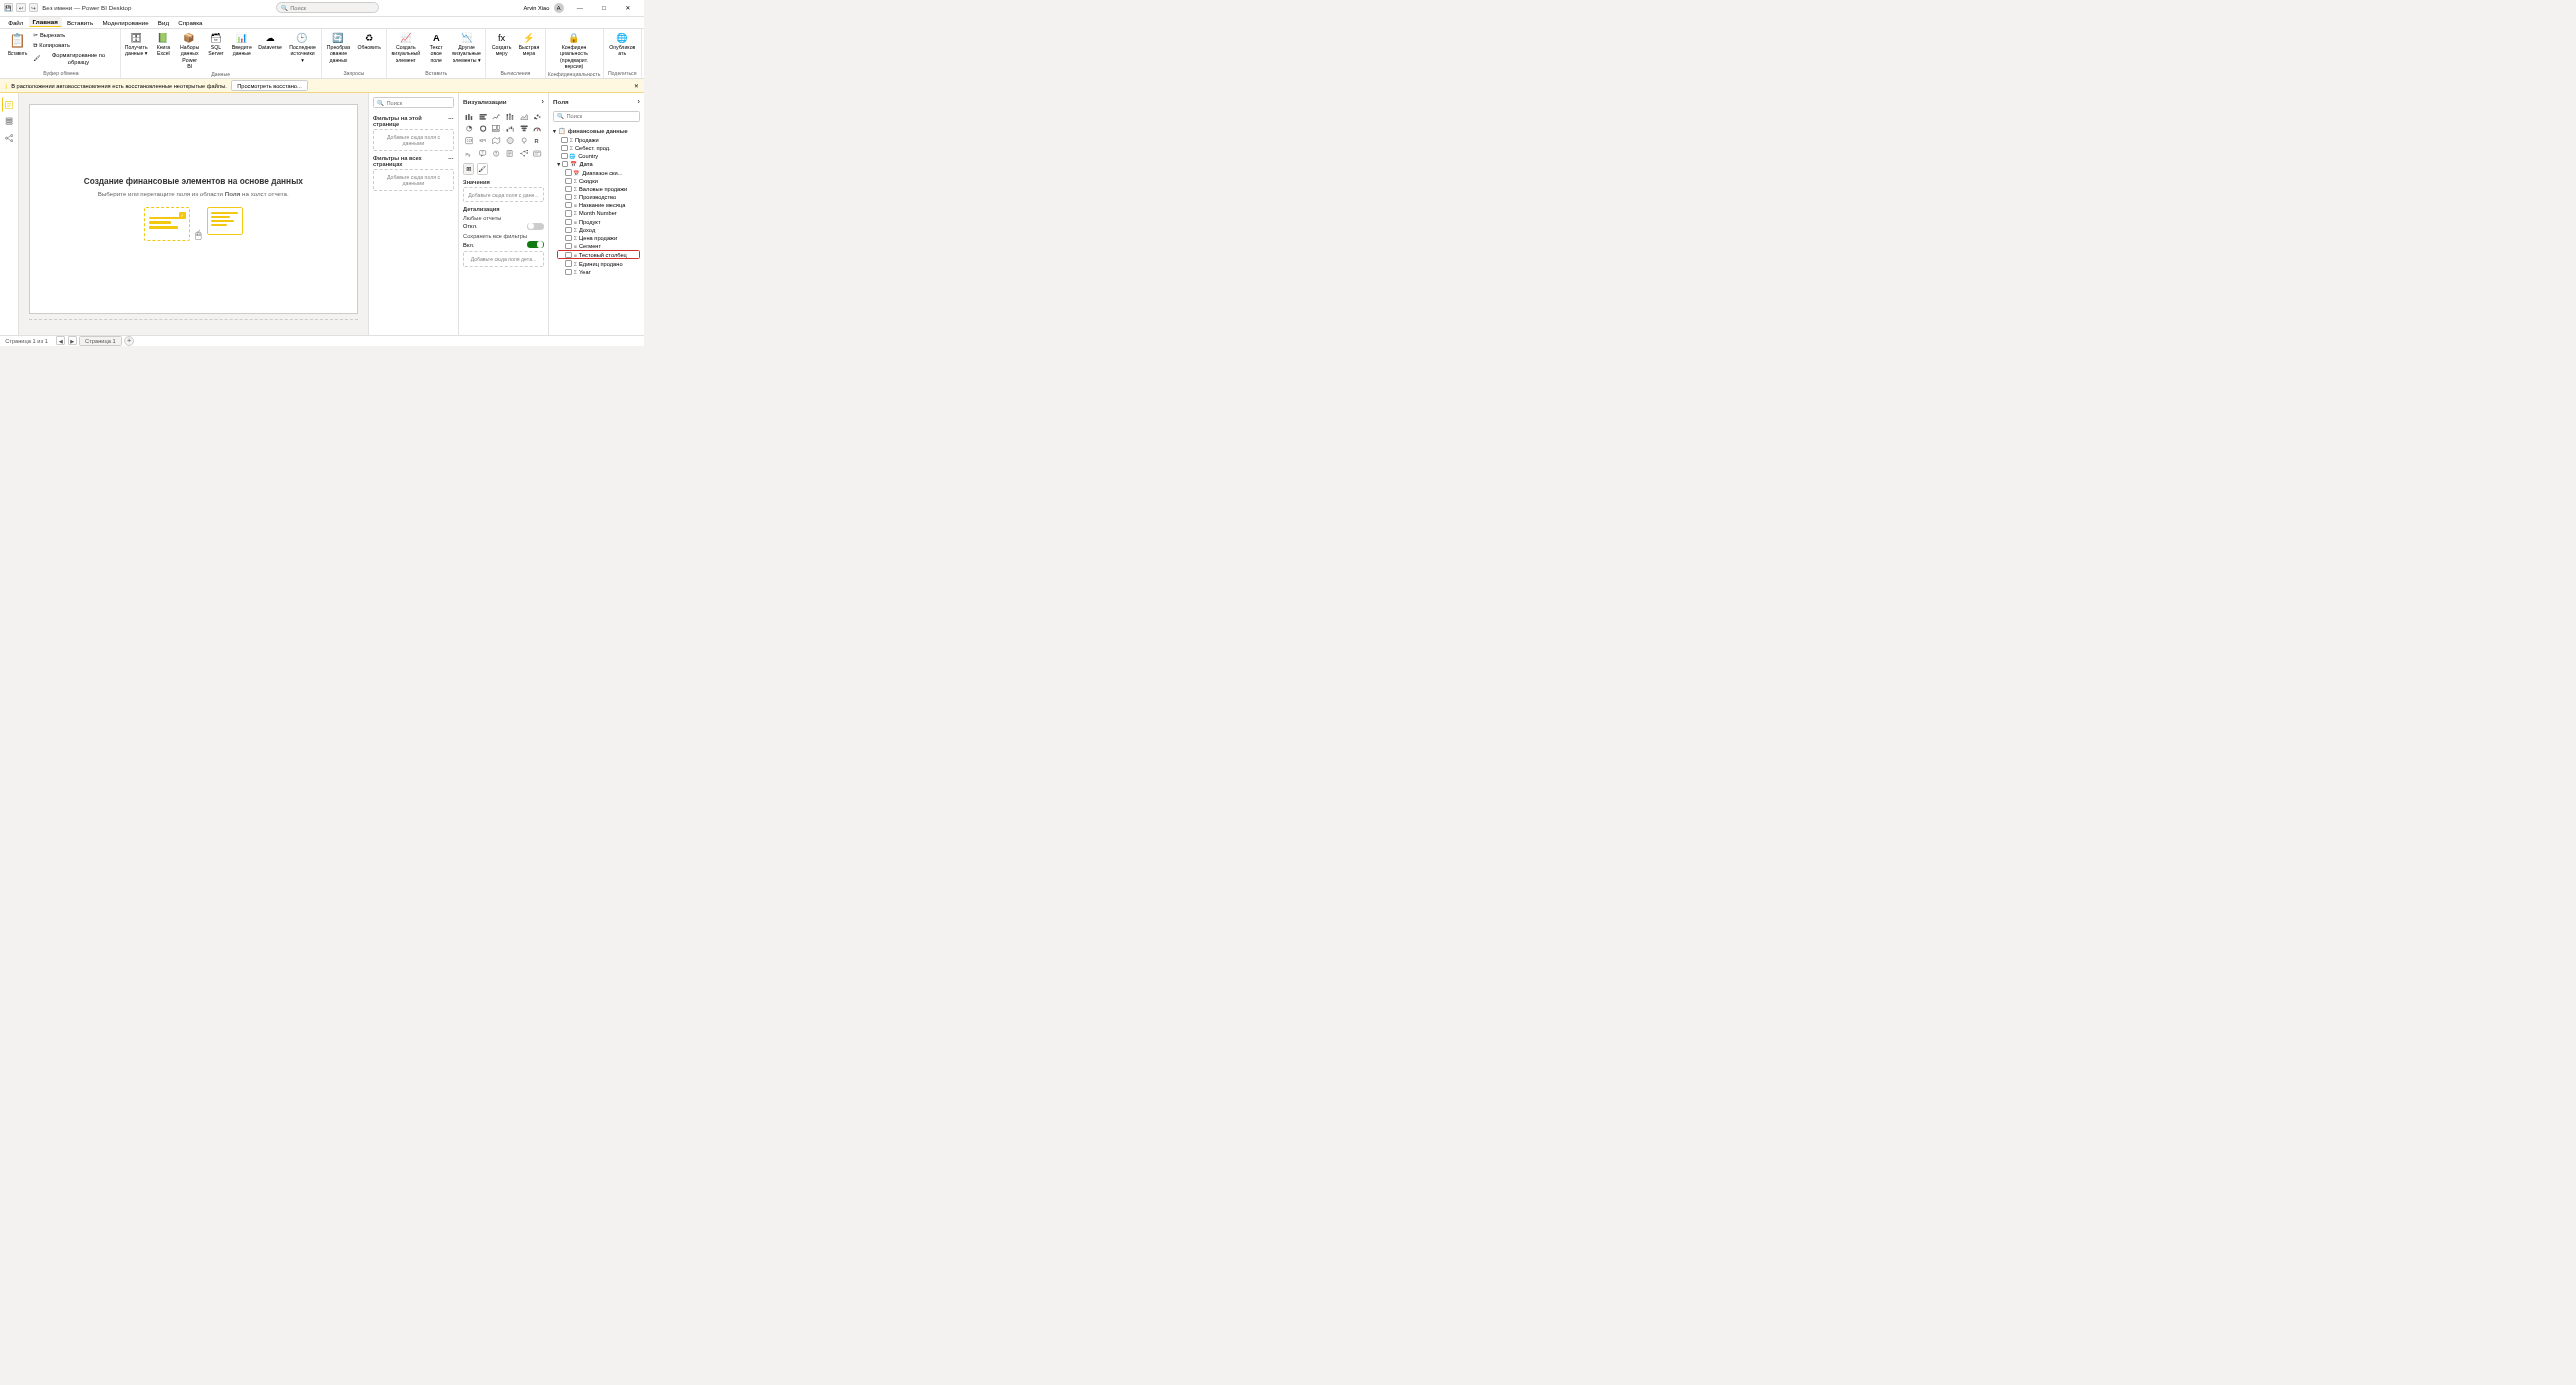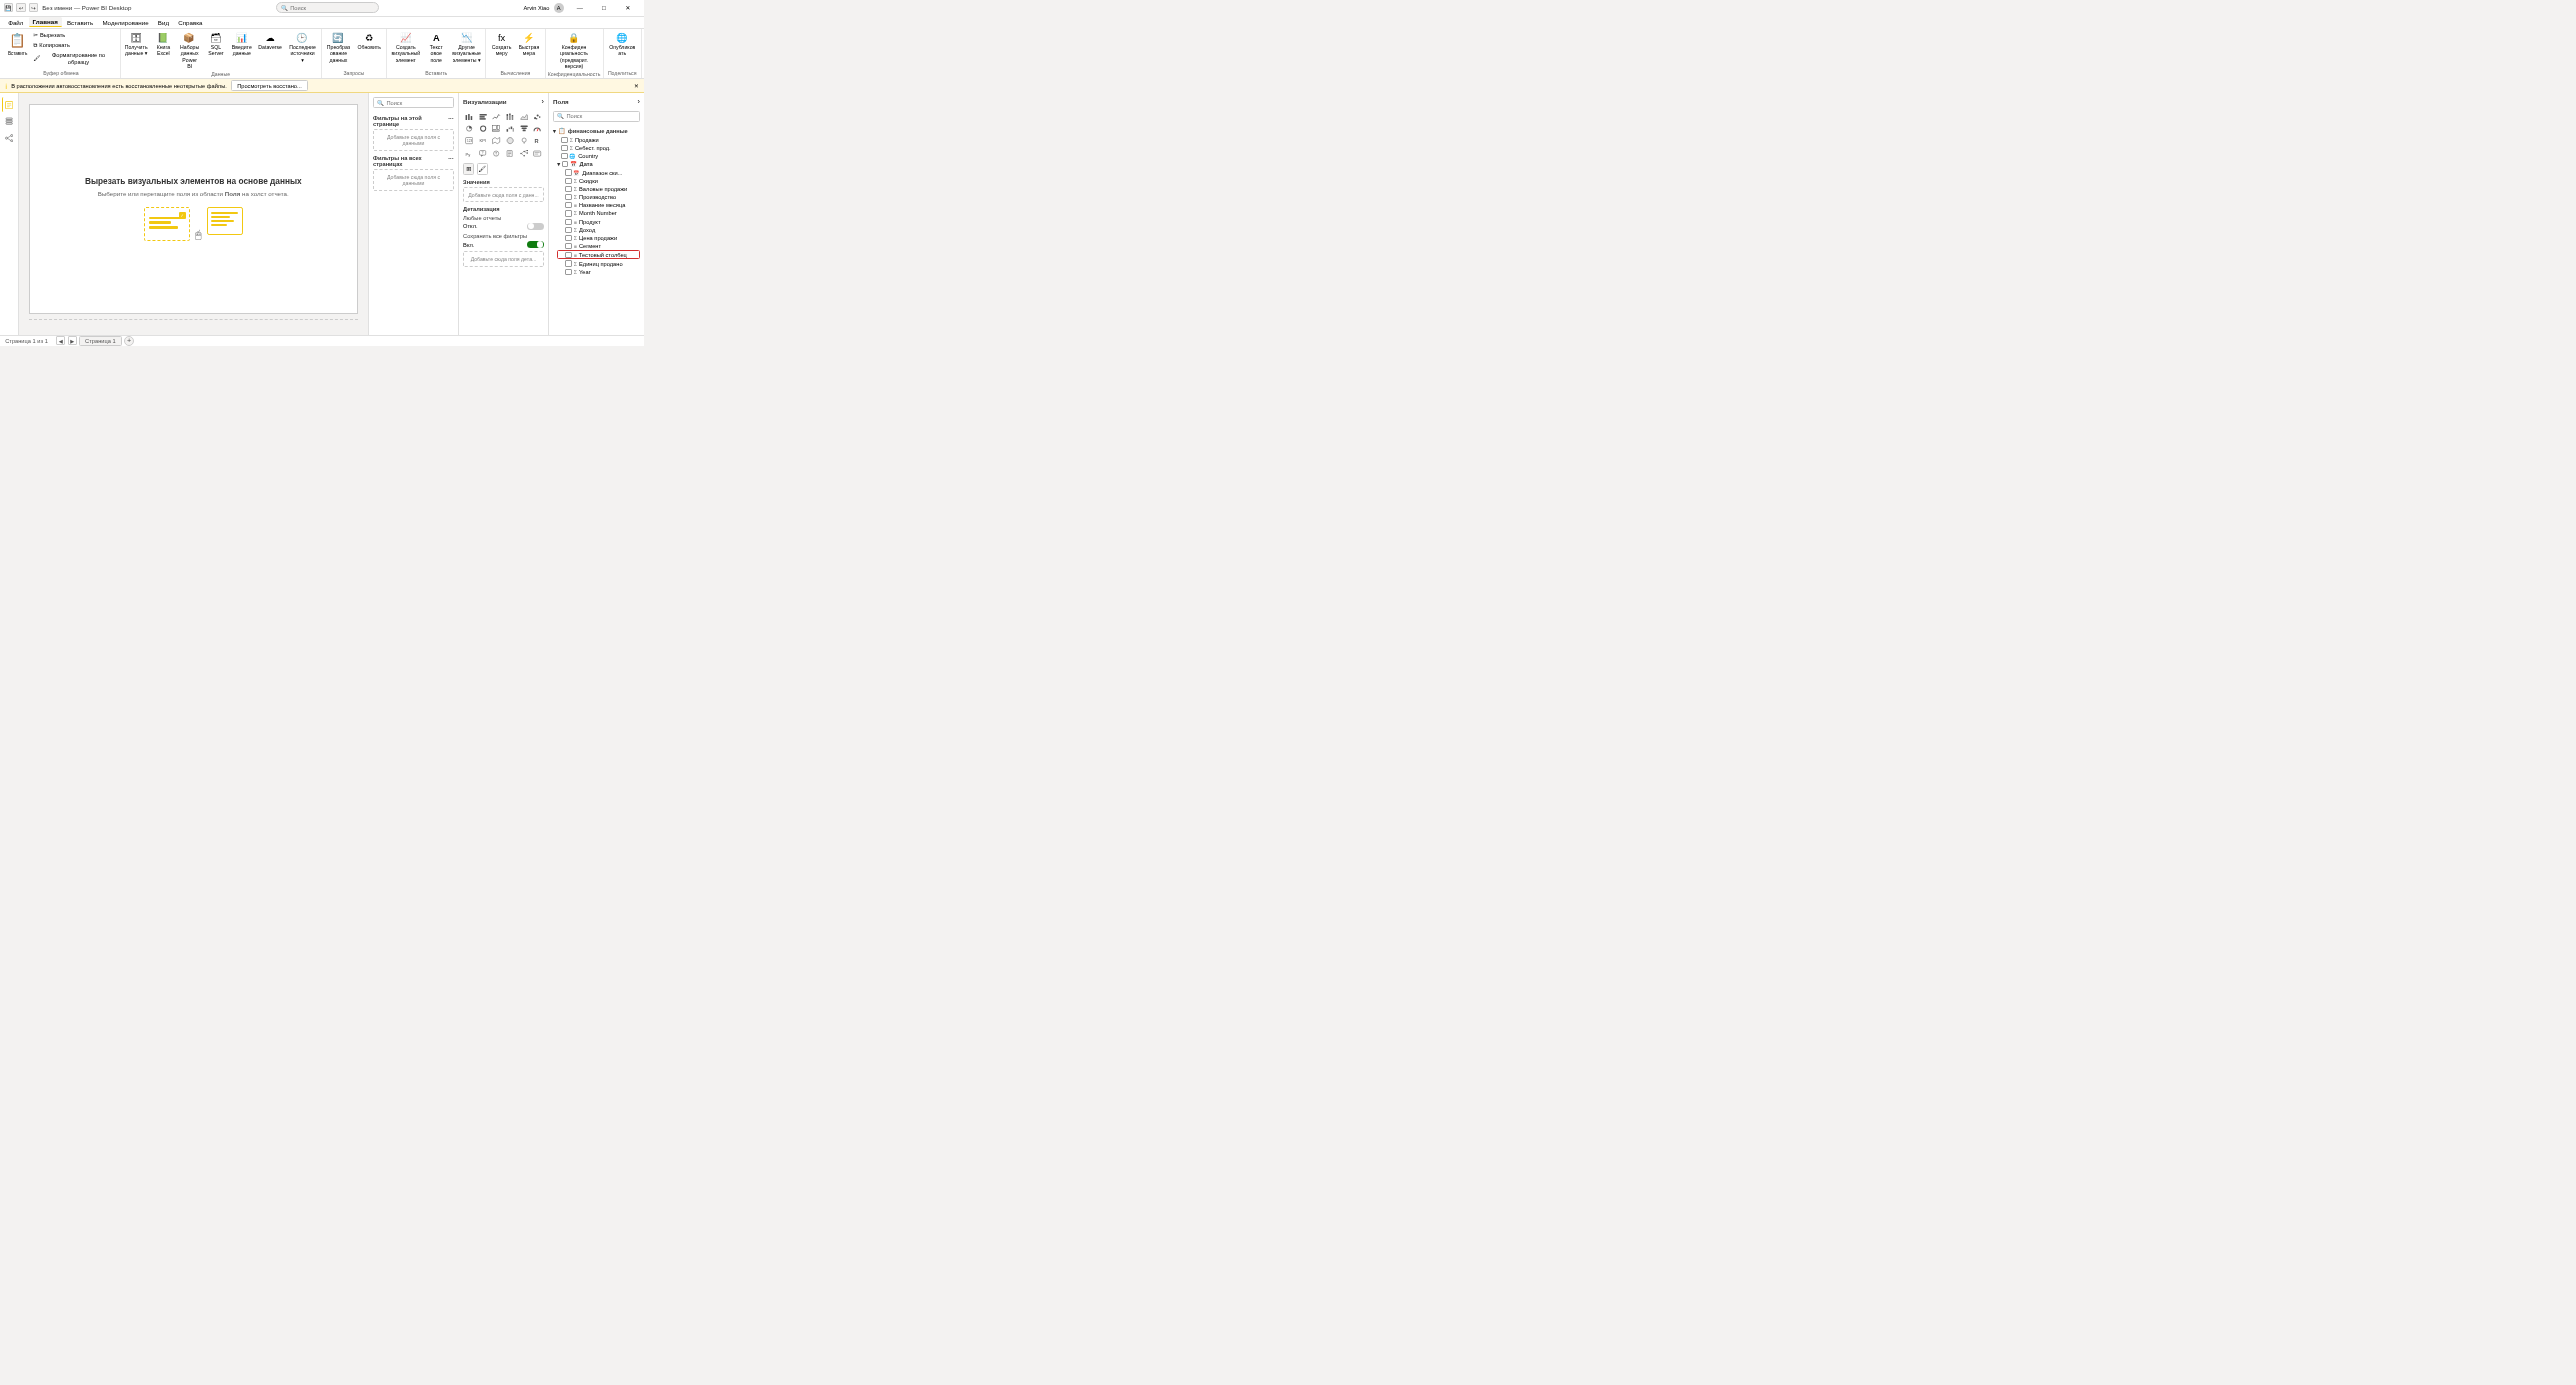--- a/index.html
+++ b/index.html
@@ -300,21 +300,21 @@
           <circle cx="13" cy="13" r="2" stroke="#555" stroke-width="1.2"></circle>
           <line x1="5" y1="7.5" x2="11" y2="3.5" stroke="#555" stroke-width="1"></line>
           <line x1="5" y1="8.5" x2="11" y2="12.5" stroke="#555" stroke-width="1"></line>
         </svg>
     </div>
   </div>
 
   <div class="canvas-area">
     <div class="report-canvas">
       <div class="canvas-content">
-        <div class="canvas-title">Вырезать визуальных элементов на основе данных</div>
+        <div class="canvas-title">Создание финансовые элементов на основе данных</div>
         <div style="font-size:6.2px;color:#666;">
           <span>Выберите или перетащите поля из области</span>
           <strong>Поля</strong>
           <span>на холст отчета.</span>
         </div>
         <div class="canvas-illustration">
 
           <div style="position:relative;width:46px;height:34px;border:1px dashed #f2c811;border-radius:2.1px;background:#fff;">
             <div style="position:absolute;top:3.1px;right:3.1px;width:7.2px;height:7.2px;background:#f2c811;border-radius:1px;display:flex;align-items:center;justify-content:center;font-size:4.1px;color:#fff;">✓</div>
             <div style="padding:4.1px 4.1px 4.1px 4.1px;margin-top:4.1px;">

